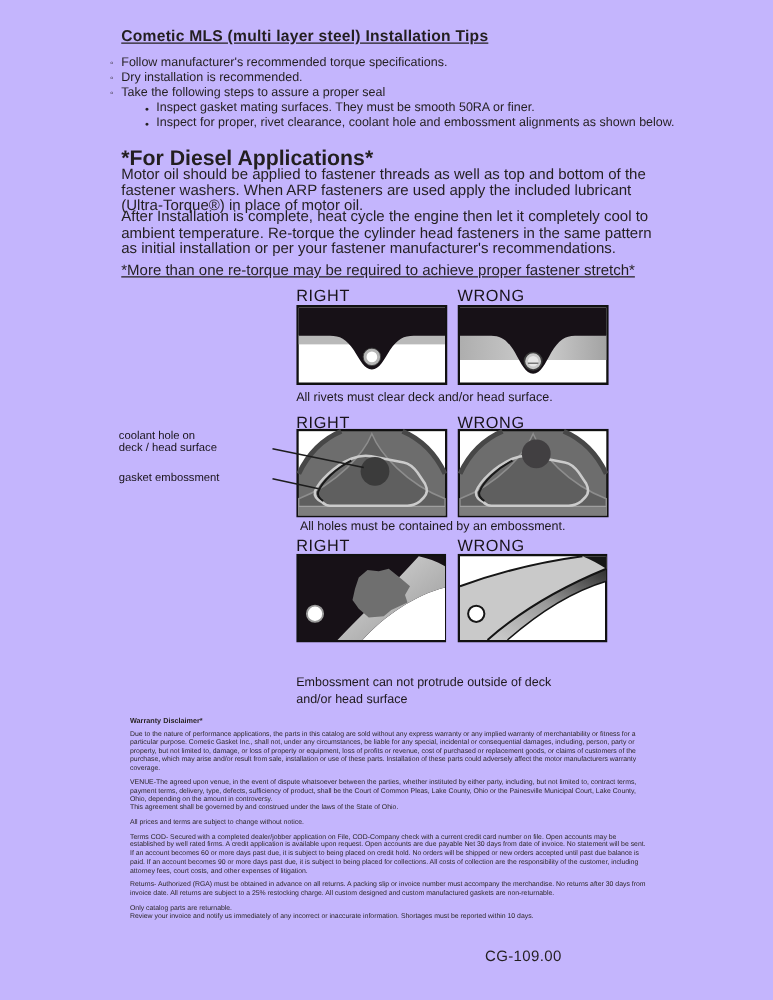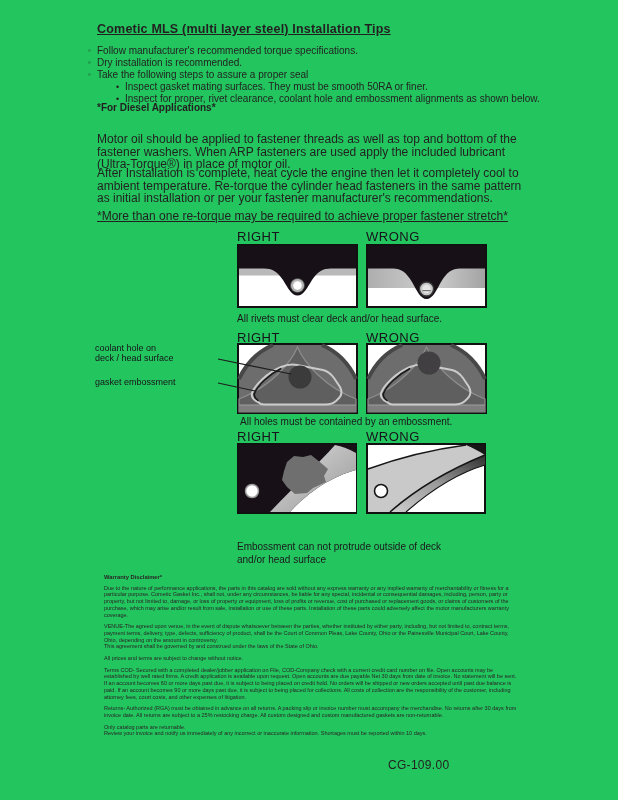--- a/index.html
+++ b/index.html
@@ -1,28 +1,28 @@
 <!DOCTYPE html>
 <html><head>
 <meta charset="utf-8">
 <style>
   html,body{margin:0;padding:0;background:#fff;}
-  .page{position:relative;width:618px;height:800px;background:#22c55e;
+  .page{position:relative;width:618px;height:800px;background:#c4b5fd;
         font-family:"Liberation Sans", sans-serif;color:#231f20;overflow:hidden;}
   .abs{position:absolute;}
   
   .title{left:97px;top:22px;font-size:12.5px;font-weight:bold;text-decoration:underline;letter-spacing:.2px;}
   
   .tips{left:88px;top:45px;font-size:10px;line-height:12px;}
   .tip-row{display:flex;}
   .tip-row .mk{width:9px;flex:0 0 9px;font-size:8px;line-height:12px;}
   .tip-sub{margin-left:28px;}
   .tip-sub .mk{font-size:9px;}
   
-  .diesel-h{left:97px;top:102px;font-size:10px;font-weight:bold;}
+  .diesel-h{left:97px;top:117px;font-size:17px;font-weight:bold;}
   .dp{left:97px;width:437px;font-size:12px;line-height:12.6px;}
   .dp1{top:133px;} .dp2{top:167px;} .dp3{top:210px;text-decoration:underline;}
   
   .figlabel{width:121px;text-align:left;font-size:13px;letter-spacing:.5px;color:#18131a;}
   .fl1{top:229px;} .fl2{top:330px;} .fl3{top:429px;}
   .colR{left:237px;} .colW{left:366px;}
   .panel{width:121px;height:64px;display:block;}
   .panel2{height:71px;} .panel3{width:120px;height:71px;}
   .p1{top:244px;} .p2{top:343px;} .p3{top:443px;}
   .figcap{font-size:10px;color:#1d181c;}

